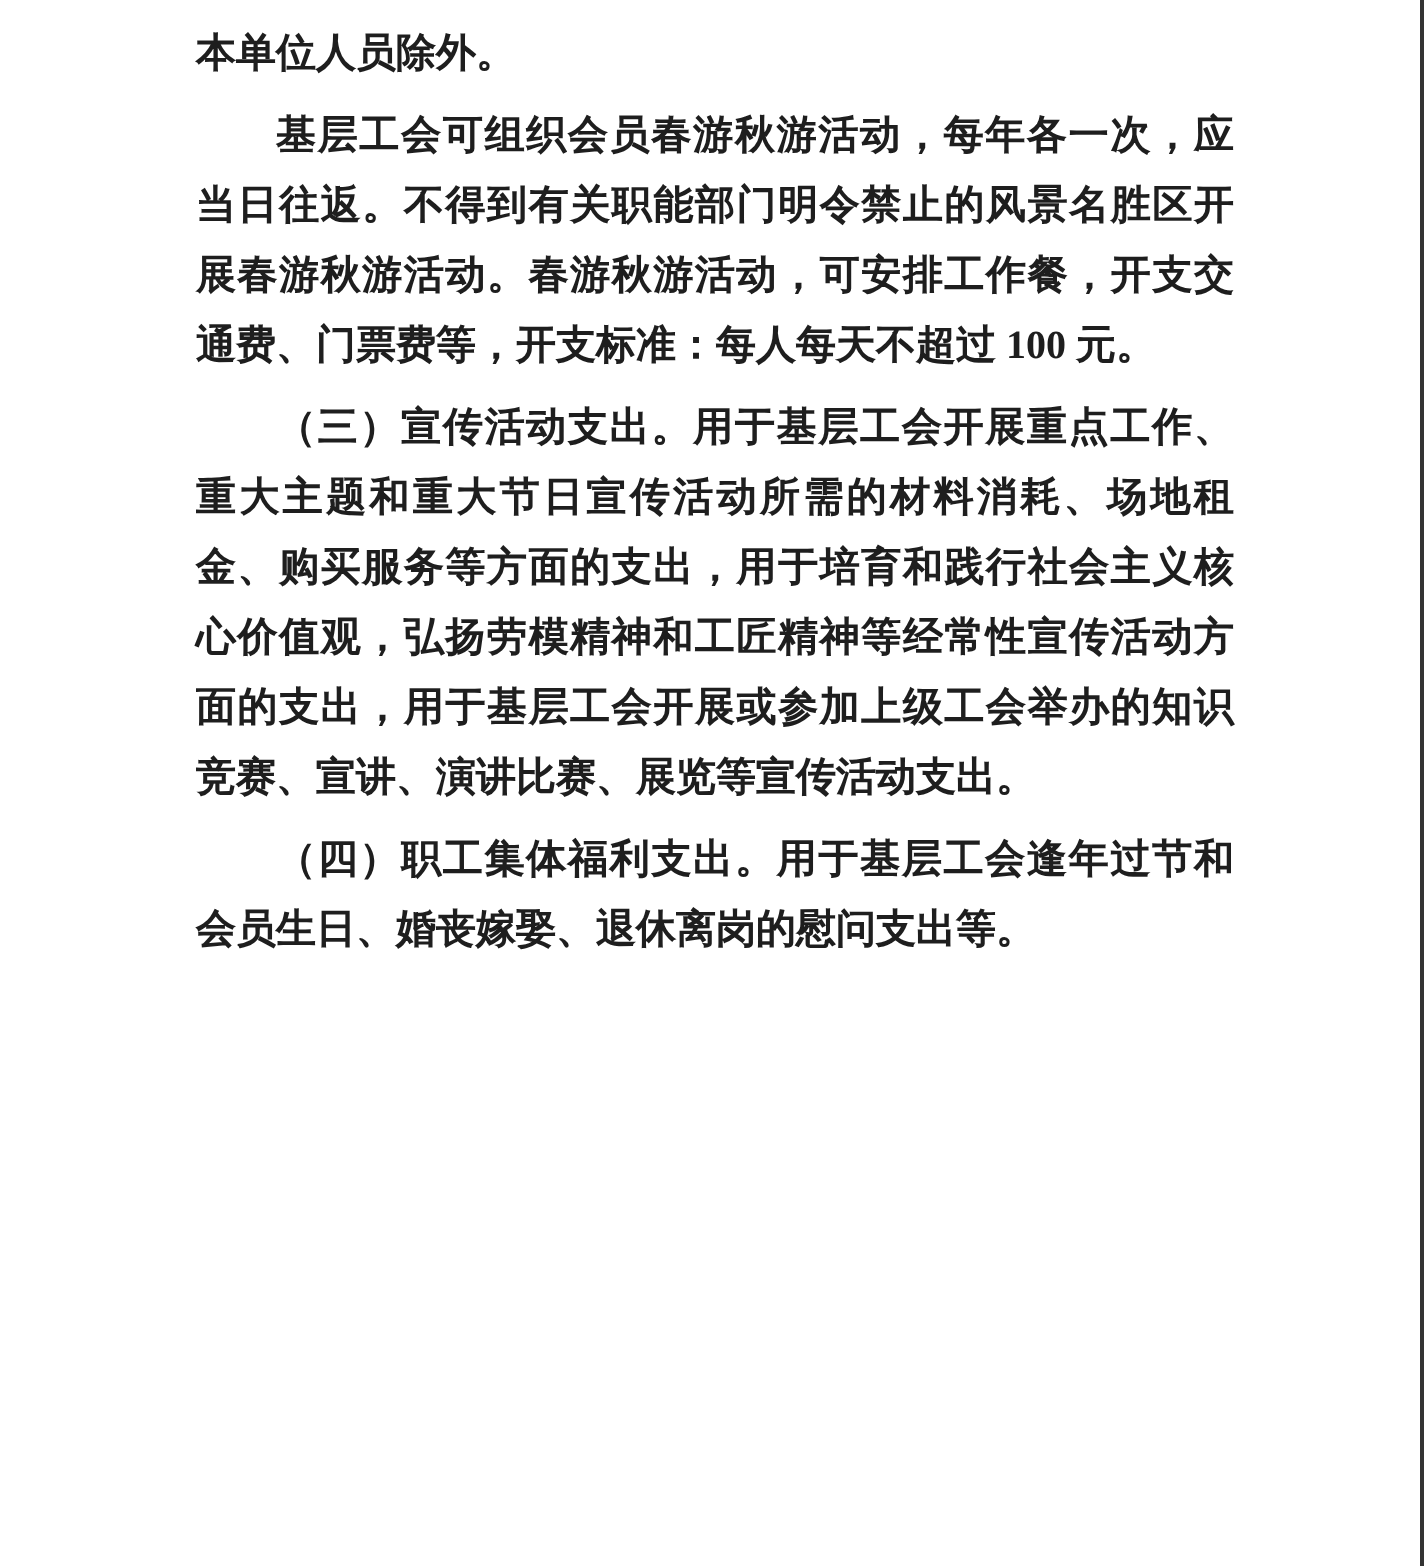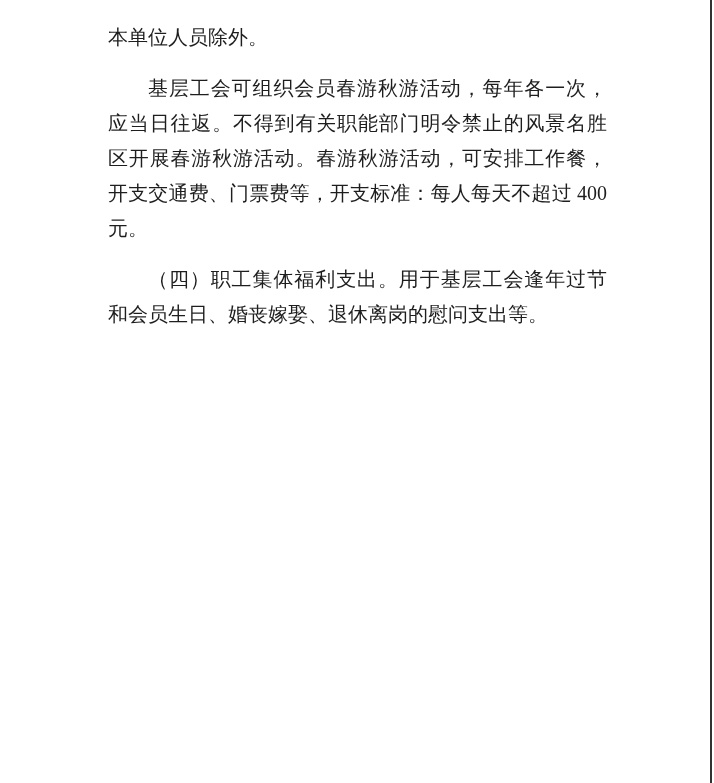--- a/index.html
+++ b/index.html
@@ -20,38 +20,40 @@
     left: 92px;
     top: 4px;
     width: 531px;
     color: #1e1e1e;
     font-size: 20px;
     line-height: 35px;
     text-align: justify;
     letter-spacing: 0;
   }
   .para {
-    margin: 16px;
+    margin: 6px;
     padding: 0;
+    font-weight: bold;
   }
   .para.indented {
     text-indent: 2em;
   }
   .right-edge-line {
     position: absolute;
     top: 0;
     right: 2px;
     width: 2px;
     height: 783px;
     background: #333333;
   }
 </style>
 </head>
 <body>
 
 <div class="screen">
   <div class="doc-content">
     <p class="para">本单位人员除外。</p>
-    <p class="para indented">基层工会可组织会员春游秋游活动，每年各一次，应当日往返。不得到有关职能部门明令禁止的风景名胜区开展春游秋游活动。春游秋游活动，可安排工作餐，开支交通费、门票费等，开支标准：每人每天不超过 400 元。</p>
+    <p class="para indented">基层工会可组织会员春游秋游活动，每年各一次，应当日往返。不得到有关职能部门明令禁止的风景名胜区开展春游秋游活动。春游秋游活动，可安排工作餐，开支交通费、门票费等，开支标准：每人每天不超过 100 元。</p>
+    <p class="para indented">（三）宣传活动支出。用于基层工会开展重点工作、重大主题和重大节日宣传活动所需的材料消耗、场地租金、购买服务等方面的支出，用于培育和践行社会主义核心价值观，弘扬劳模精神和工匠精神等经常性宣传活动方面的支出，用于基层工会开展或参加上级工会举办的知识竞赛、宣讲、演讲比赛、展览等宣传活动支出。</p>
     <p class="para indented">（四）职工集体福利支出。用于基层工会逢年过节和会员生日、婚丧嫁娶、退休离岗的慰问支出等。</p>
   </div>
   <div class="right-edge-line"></div>
 </div>
 
 </body></html>

